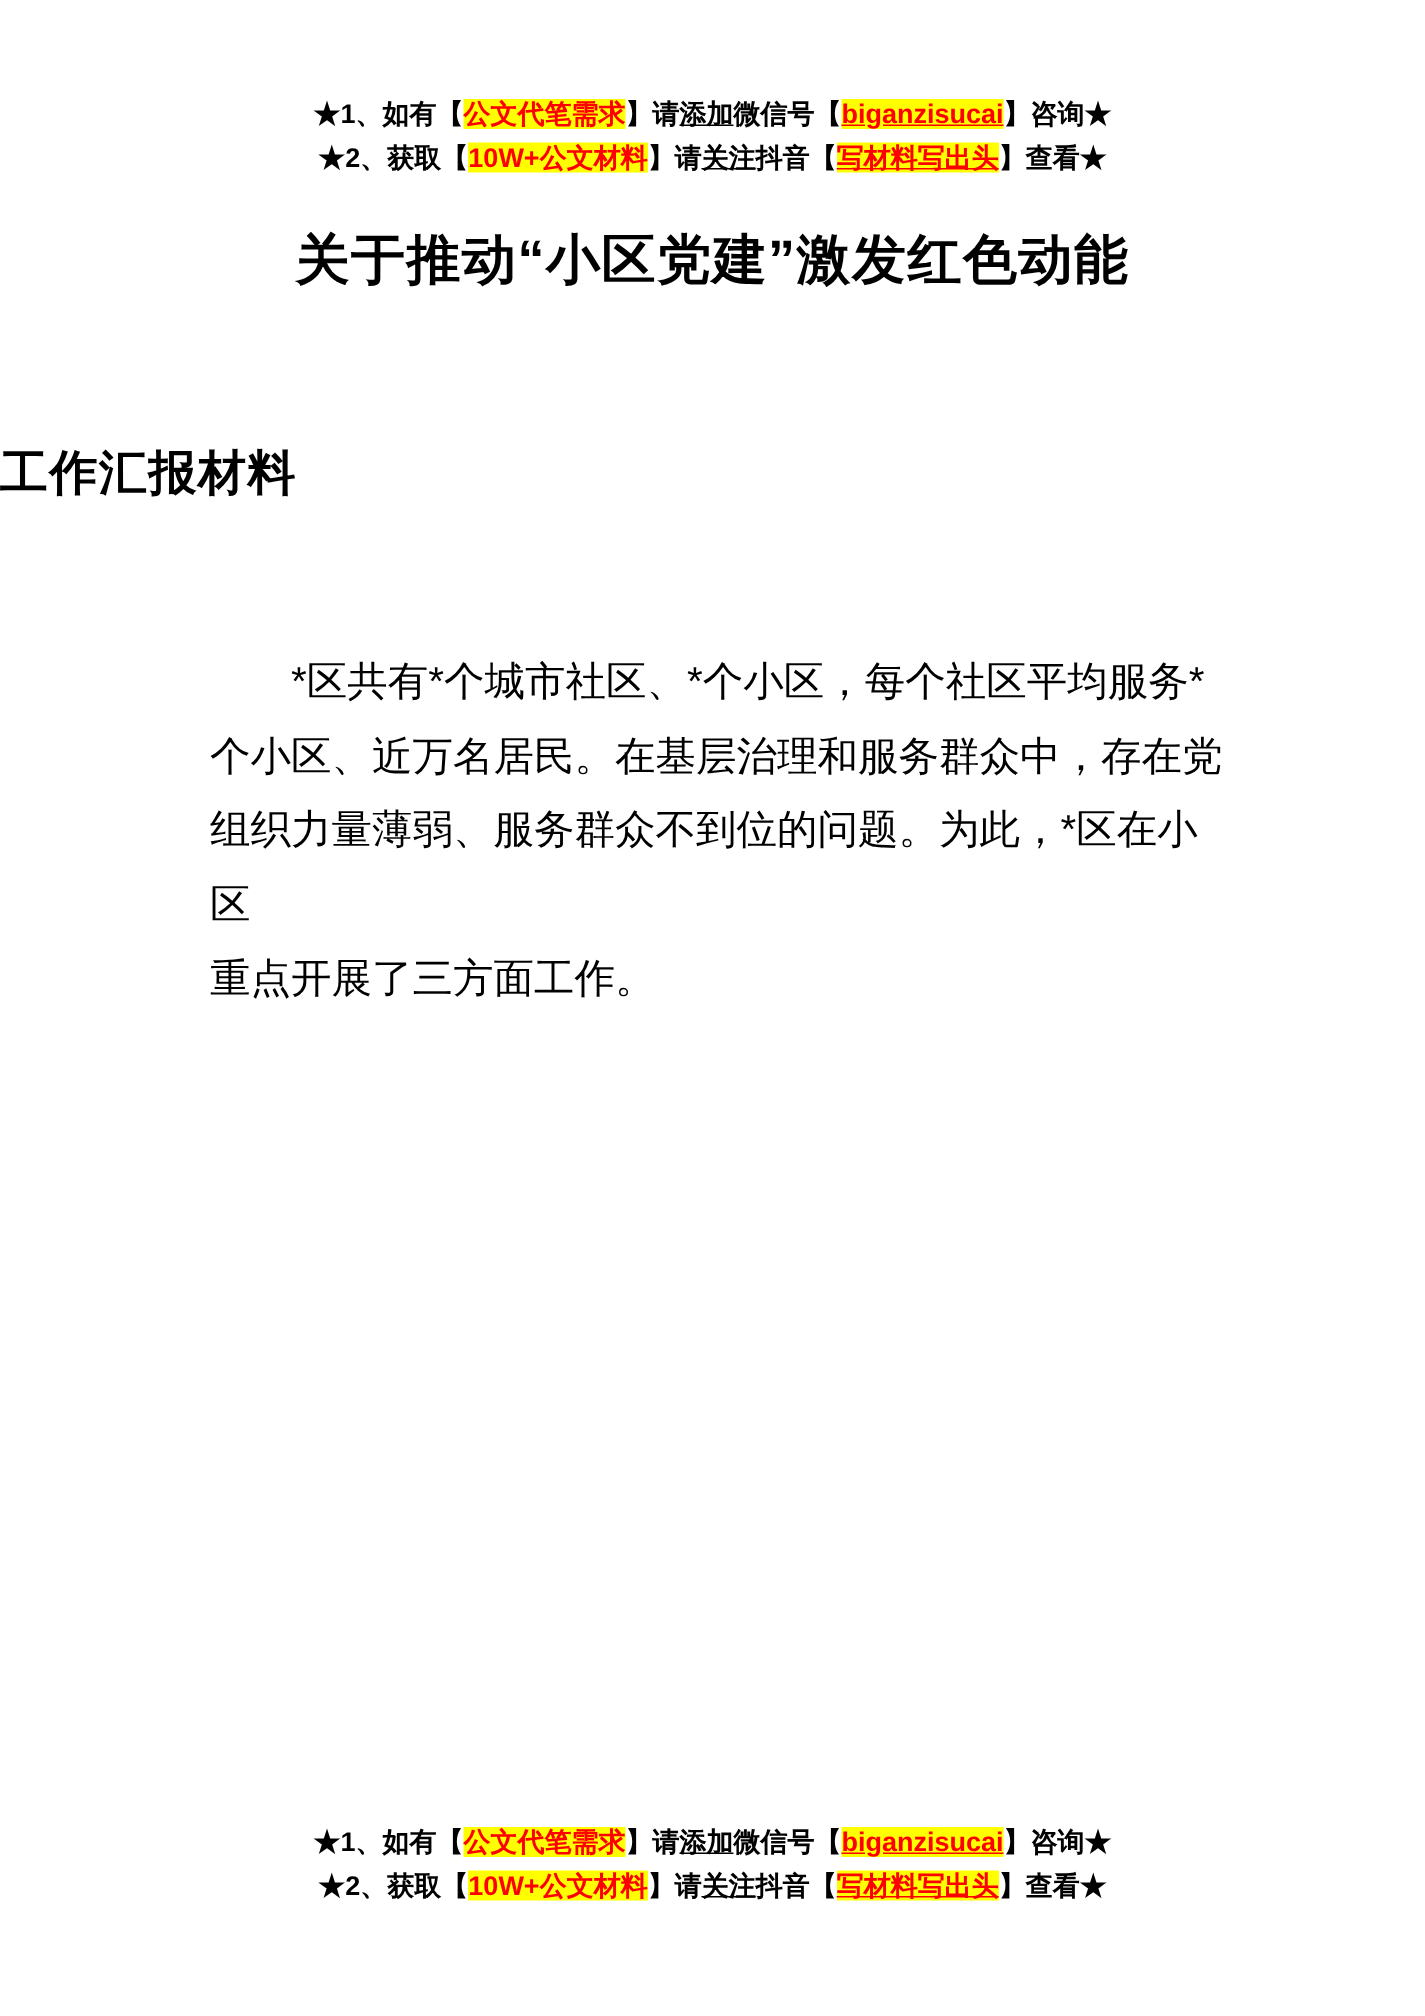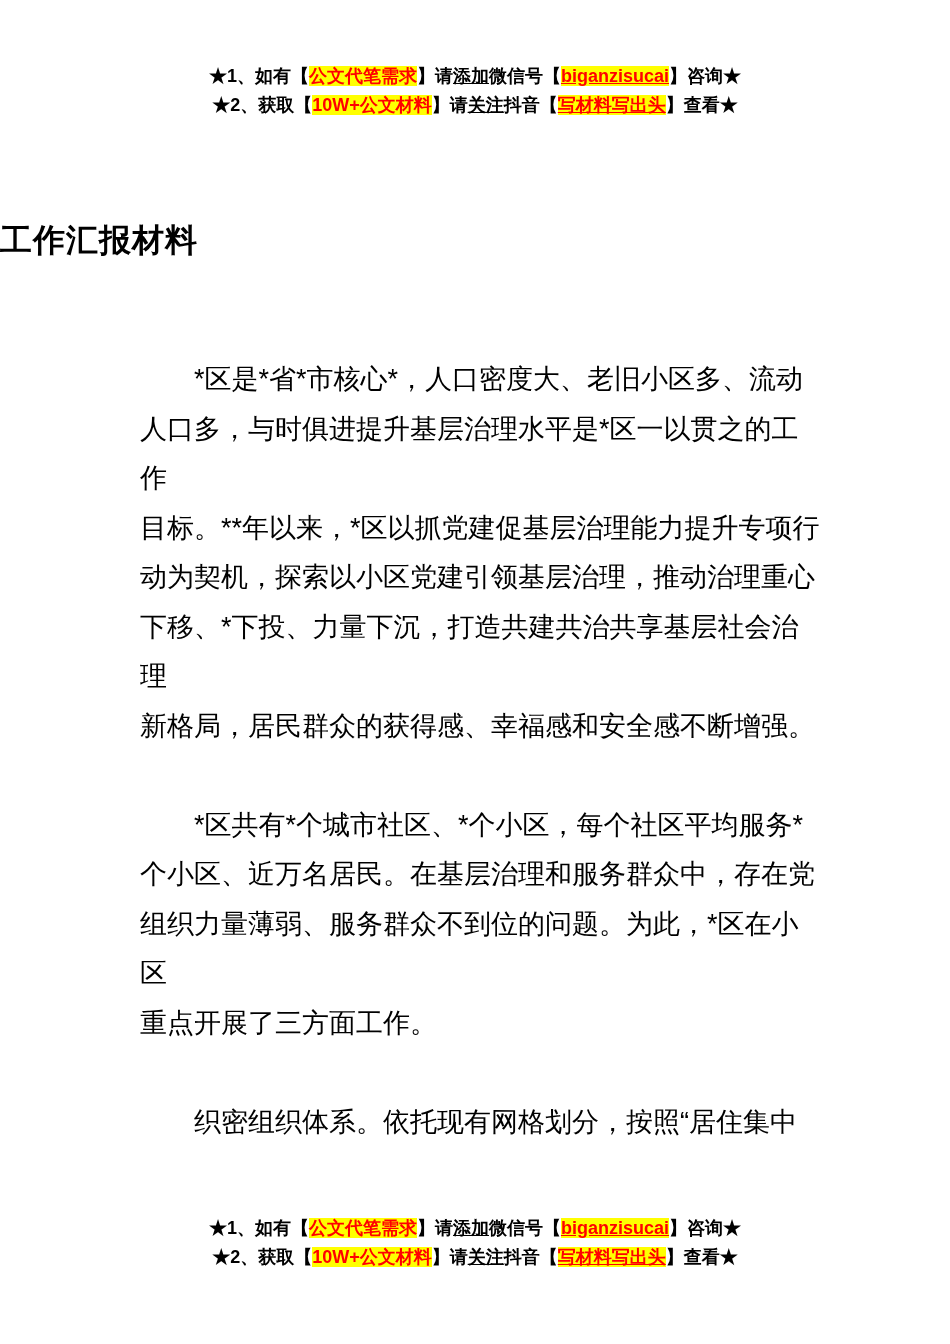--- a/index.html
+++ b/index.html
@@ -70,34 +70,28 @@
 
   <div class="promo promo-header">
     <div class="promo-line">
       <span>★1、如有【</span><span class="hl">公文代笔需求</span><span>】请</span><span class="ul">添加</span><span>微信号【</span><span class="hl ul">biganzisucai</span><span>】咨询★</span>
     </div>
     <div class="promo-line">
       <span>★2、获取【</span><span class="hl">10W+公文材料</span><span>】请</span><span class="ul">关注</span><span>抖音【</span><span class="hl ul">写材料写出头</span><span>】查看★</span>
     </div>
   </div>
 
+  <h1 class="title-main">关于推动“小区党建”激发红色动能</h1>
   <h2 class="title-sub">工作汇报材料</h2>
 
   <div class="doc-body">
-    <p class="para">*区是*省*市核心*，人口密度大、老旧小区多、流动
-人口多，与时俱进提升基层治理水平是*区一以贯之的工作
-目标。**年以来，*区以抓党建促基层治理能力提升专项行
-动为契机，探索以小区党建引领基层治理，推动治理重心
-下移、*下投、力量下沉，打造共建共治共享基层社会治理
-新格局，居民群众的获得感、幸福感和安全感不断增强。</p>
     <p class="para">*区共有*个城市社区、*个小区，每个社区平均服务*
 个小区、近万名居民。在基层治理和服务群众中，存在党
 组织力量薄弱、服务群众不到位的问题。为此，*区在小区
 重点开展了三方面工作。</p>
-    <p class="para">织密组织体系。依托现有网格划分，按照“居住集中</p>
   </div>
 
   <div class="promo promo-footer">
     <div class="promo-line">
       <span>★1、如有【</span><span class="hl">公文代笔需求</span><span>】请</span><span class="ul">添加</span><span>微信号【</span><span class="hl ul">biganzisucai</span><span>】咨询★</span>
     </div>
     <div class="promo-line">
       <span>★2、获取【</span><span class="hl">10W+公文材料</span><span>】请</span><span class="ul">关注</span><span>抖音【</span><span class="hl ul">写材料写出头</span><span>】查看★</span>
     </div>
   </div>

